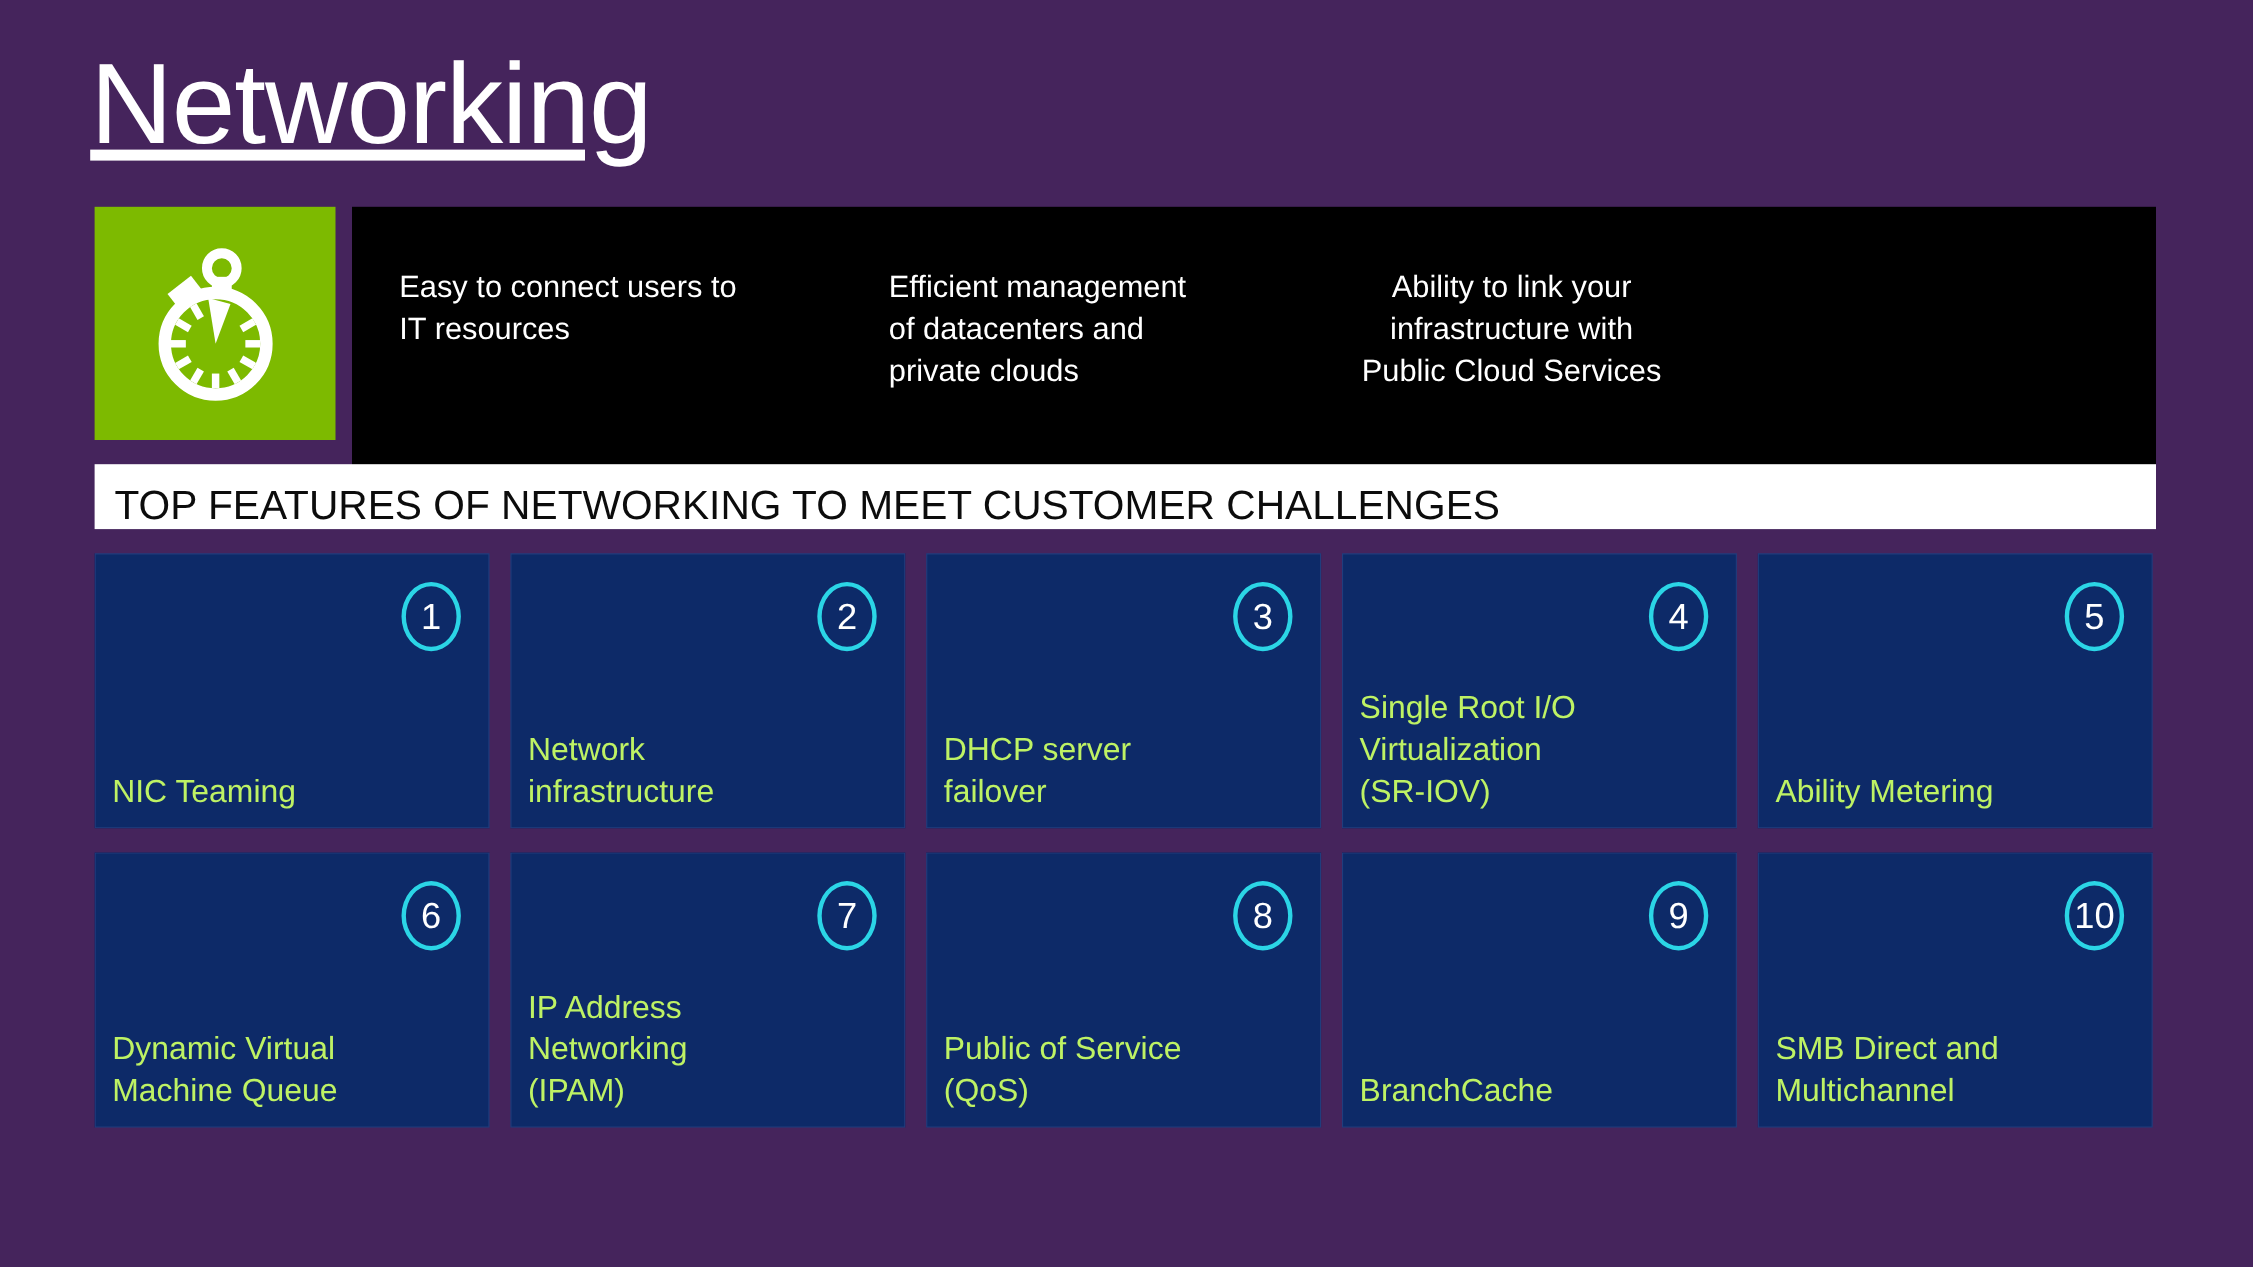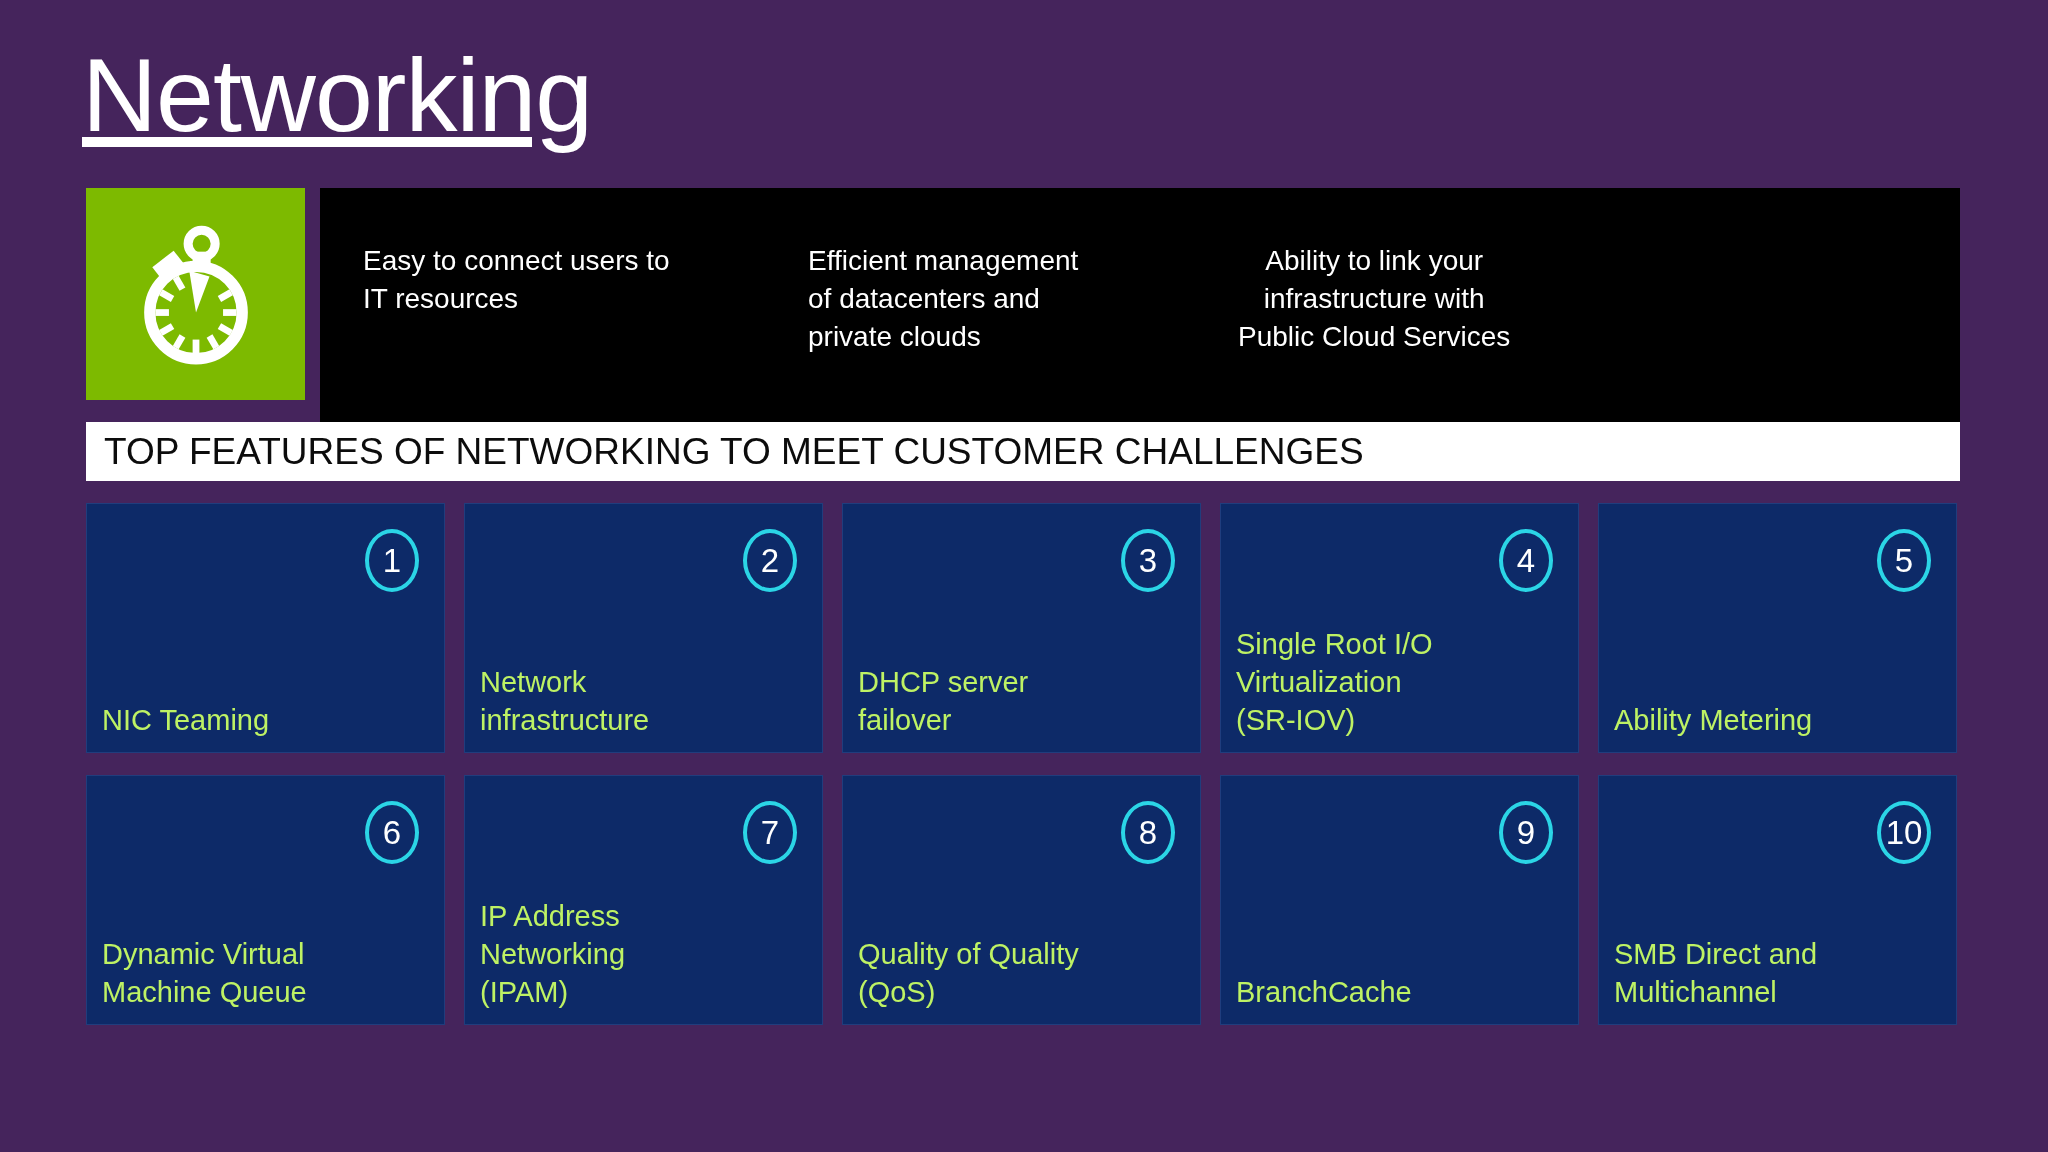--- a/index.html
+++ b/index.html
@@ -33,21 +33,21 @@
     position:absolute;top:54px;
     color:#ffffff;font-size:28px;line-height:38px;font-weight:400;
     white-space:pre-line;
   }
   .benefit.b0{left:43px;}
   .benefit.b1{left:488px;}
   .benefit.b2{left:918px;text-align:center;}
   
   .section-bar{
     position:absolute;left:86px;top:422px;width:1874px;height:59px;
-    background:#ffffff;display:flex;align-items:center;
+    background:#ffffff;display:flex;align-items:flex-end;
   }
   .section-bar-text{
     color:#0c0c0c;font-size:37px;font-weight:400;
     padding-left:18px;letter-spacing:0;
     white-space:nowrap;
   }
   
   .tiles{
     position:absolute;left:86px;top:503px;width:1874px;
     display:grid;
@@ -175,21 +175,21 @@
       </div>
     <div class="tile-label">IP Address
 Networking
 (IPAM)</div>
   </div>
 
   <div class="tile">
     <div class="badge">
         <span>8</span>
       </div>
-    <div class="tile-label">Quality of Quality
+    <div class="tile-label">Public of Service
 (QoS)</div>
   </div>
 
   <div class="tile">
     <div class="badge">
         <span>9</span>
       </div>
     <div class="tile-label">BranchCache</div>
   </div>
 

